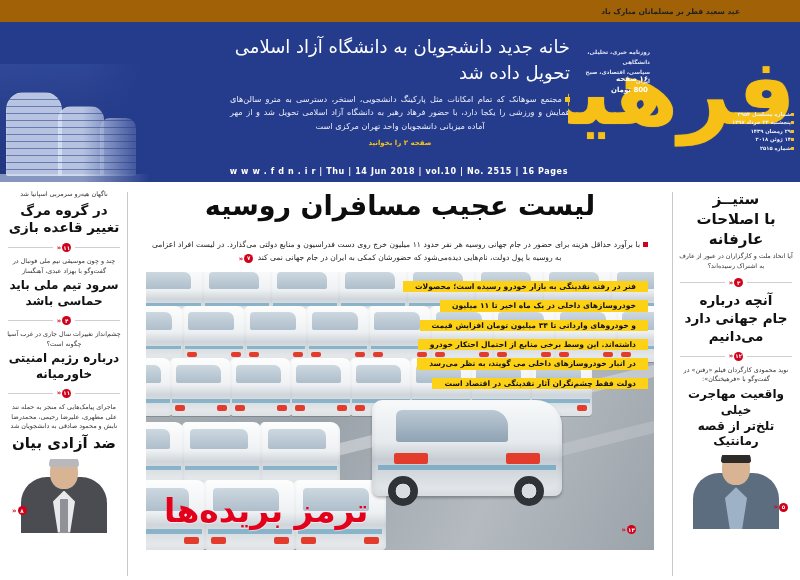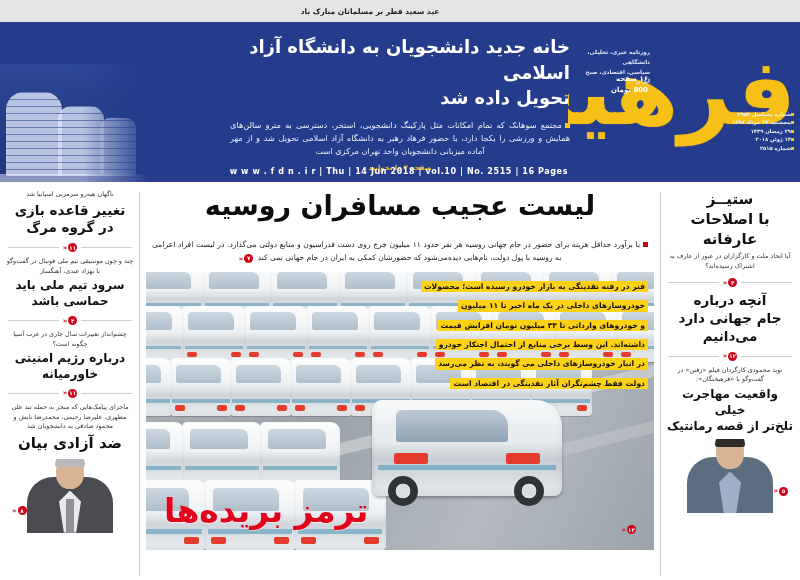--- a/index.html
+++ b/index.html
@@ -7,22 +7,22 @@
   body{
     width:800px;height:580px;overflow:hidden;
     font-family:"DejaVu Sans","Liberation Sans",sans-serif;
     color:#111;
   }
   .page{position:relative;width:800px;height:580px;background:#fff;}
 
   
   .greeting-strip{
     position:absolute;top:0;right:0;width:800px;height:22px;
-    display:flex;align-items:center;justify-content:center;
-    background:#e5e5e5;
+    display:flex;align-items:center;
+    background:#a16207;
   }
   .greeting-strip .greet{
     font-size:7.5px;font-weight:bold;color:#222;letter-spacing:.2px;
     margin-right:60px;
   }
 
   
   .masthead{
     position:absolute;top:22px;right:0;width:800px;height:160px;
     background:#253c8c;overflow:hidden;
@@ -51,21 +51,21 @@
   }
   .bldg .fade{
     position:absolute;inset:0;
     background:linear-gradient(to left,rgba(37,60,140,1) 0%,rgba(37,60,140,0) 45%);
   }
 
   .banner-text{
     position:absolute;right:230px;top:12px;width:340px;text-align:right;
   }
   .banner-h1{
-    color:#fff;font-size:18px;font-weight:bold;line-height:1.42;
+    color:#fff;font-size:18px;font-weight:normal;line-height:1.42;
     letter-spacing:-.2px;
   }
   .banner-lede{
     margin-top:8px;color:#e8edf9;font-size:8.2px;line-height:1.62;text-align:justify;
     text-align-last:center;
   }
   .banner-lede .sq{
     display:inline-block;width:5px;height:5px;background:#f5c518;margin-left:3px;
     vertical-align:middle;
   }
@@ -108,21 +108,21 @@
   }
   .strapline .lat{
     color:#fff;font-size:8px;font-weight:bold;letter-spacing:.6px;
     margin-left:auto;white-space:nowrap;
   }
 
   
   .cols{position:absolute;top:186px;left:0;width:800px;height:394px;}
 
   .col-side{
-    position:absolute;top:0;width:140px;height:394px;
+    position:absolute;top:0;width:128px;height:394px;
     padding:4px 6px 0 6px;box-sizing:border-box;text-align:center;
   }
   .col-left{left:0;border-left:none;}
   .col-right{right:0;}
   .col-left{border-left:0;}
   .col-left::after{
     content:"";position:absolute;right:0;top:6px;bottom:4px;width:1px;background:#c9c9c9;
   }
   .col-right::after{
     content:"";position:absolute;left:0;top:6px;bottom:4px;width:1px;background:#c9c9c9;
@@ -275,21 +275,21 @@
   .photo .hero .wheel.l{left:16px;}
   .photo .hero .wheel.r{right:18px;}
 
   .yellowbox{
     position:absolute;right:6px;top:2px;width:214px;
     text-align:right;direction:rtl;
   }
   .yellowbox .ln{
     display:inline-block;background:#fcd116;color:#111;
     font-size:7.6px;font-weight:bold;line-height:1.5;
-    padding:0 3px;margin-bottom:1px;white-space:nowrap;
+    padding:0 12px;margin-bottom:1px;white-space:nowrap;
   }
   .redhead{
     position:absolute;left:18px;bottom:20px;
     color:#e2001a;font-size:33px;font-weight:bold;letter-spacing:-1px;
     text-shadow:0 1px 0 rgba(255,255,255,.55);
   }
   .photo .pb-inline{
     position:absolute;right:18px;bottom:14px;
   }
   .photo .pb-inline .pagebadge{color:#d0021b;}
@@ -344,22 +344,22 @@
       <span class="lat">w w w . f d n . i r   |   Thu | 14 Jun 2018 | vol.10 | No. 2515 | 16 Pages</span>
     </div>
   </div>
 
   <div class="cols">
 
     <div class="col-side col-left">
 
       <div class="brief">
         <div class="kicker">ناگهان هیه‌رو سرمربی اسپانیا شد</div>
+        <div class="title">در گروه مرگ</div>
         <div class="title">تغییر قاعده بازی</div>
-        <div class="title">در گروه مرگ</div>
       </div>
       <div class="rule">
         <span class="ln"></span>
         <span class="pagebadge">
             <span class="disc">۱۱</span>
             <span class="chev">«</span>
           </span>
         <span class="ln"></span>
       </div>
 

